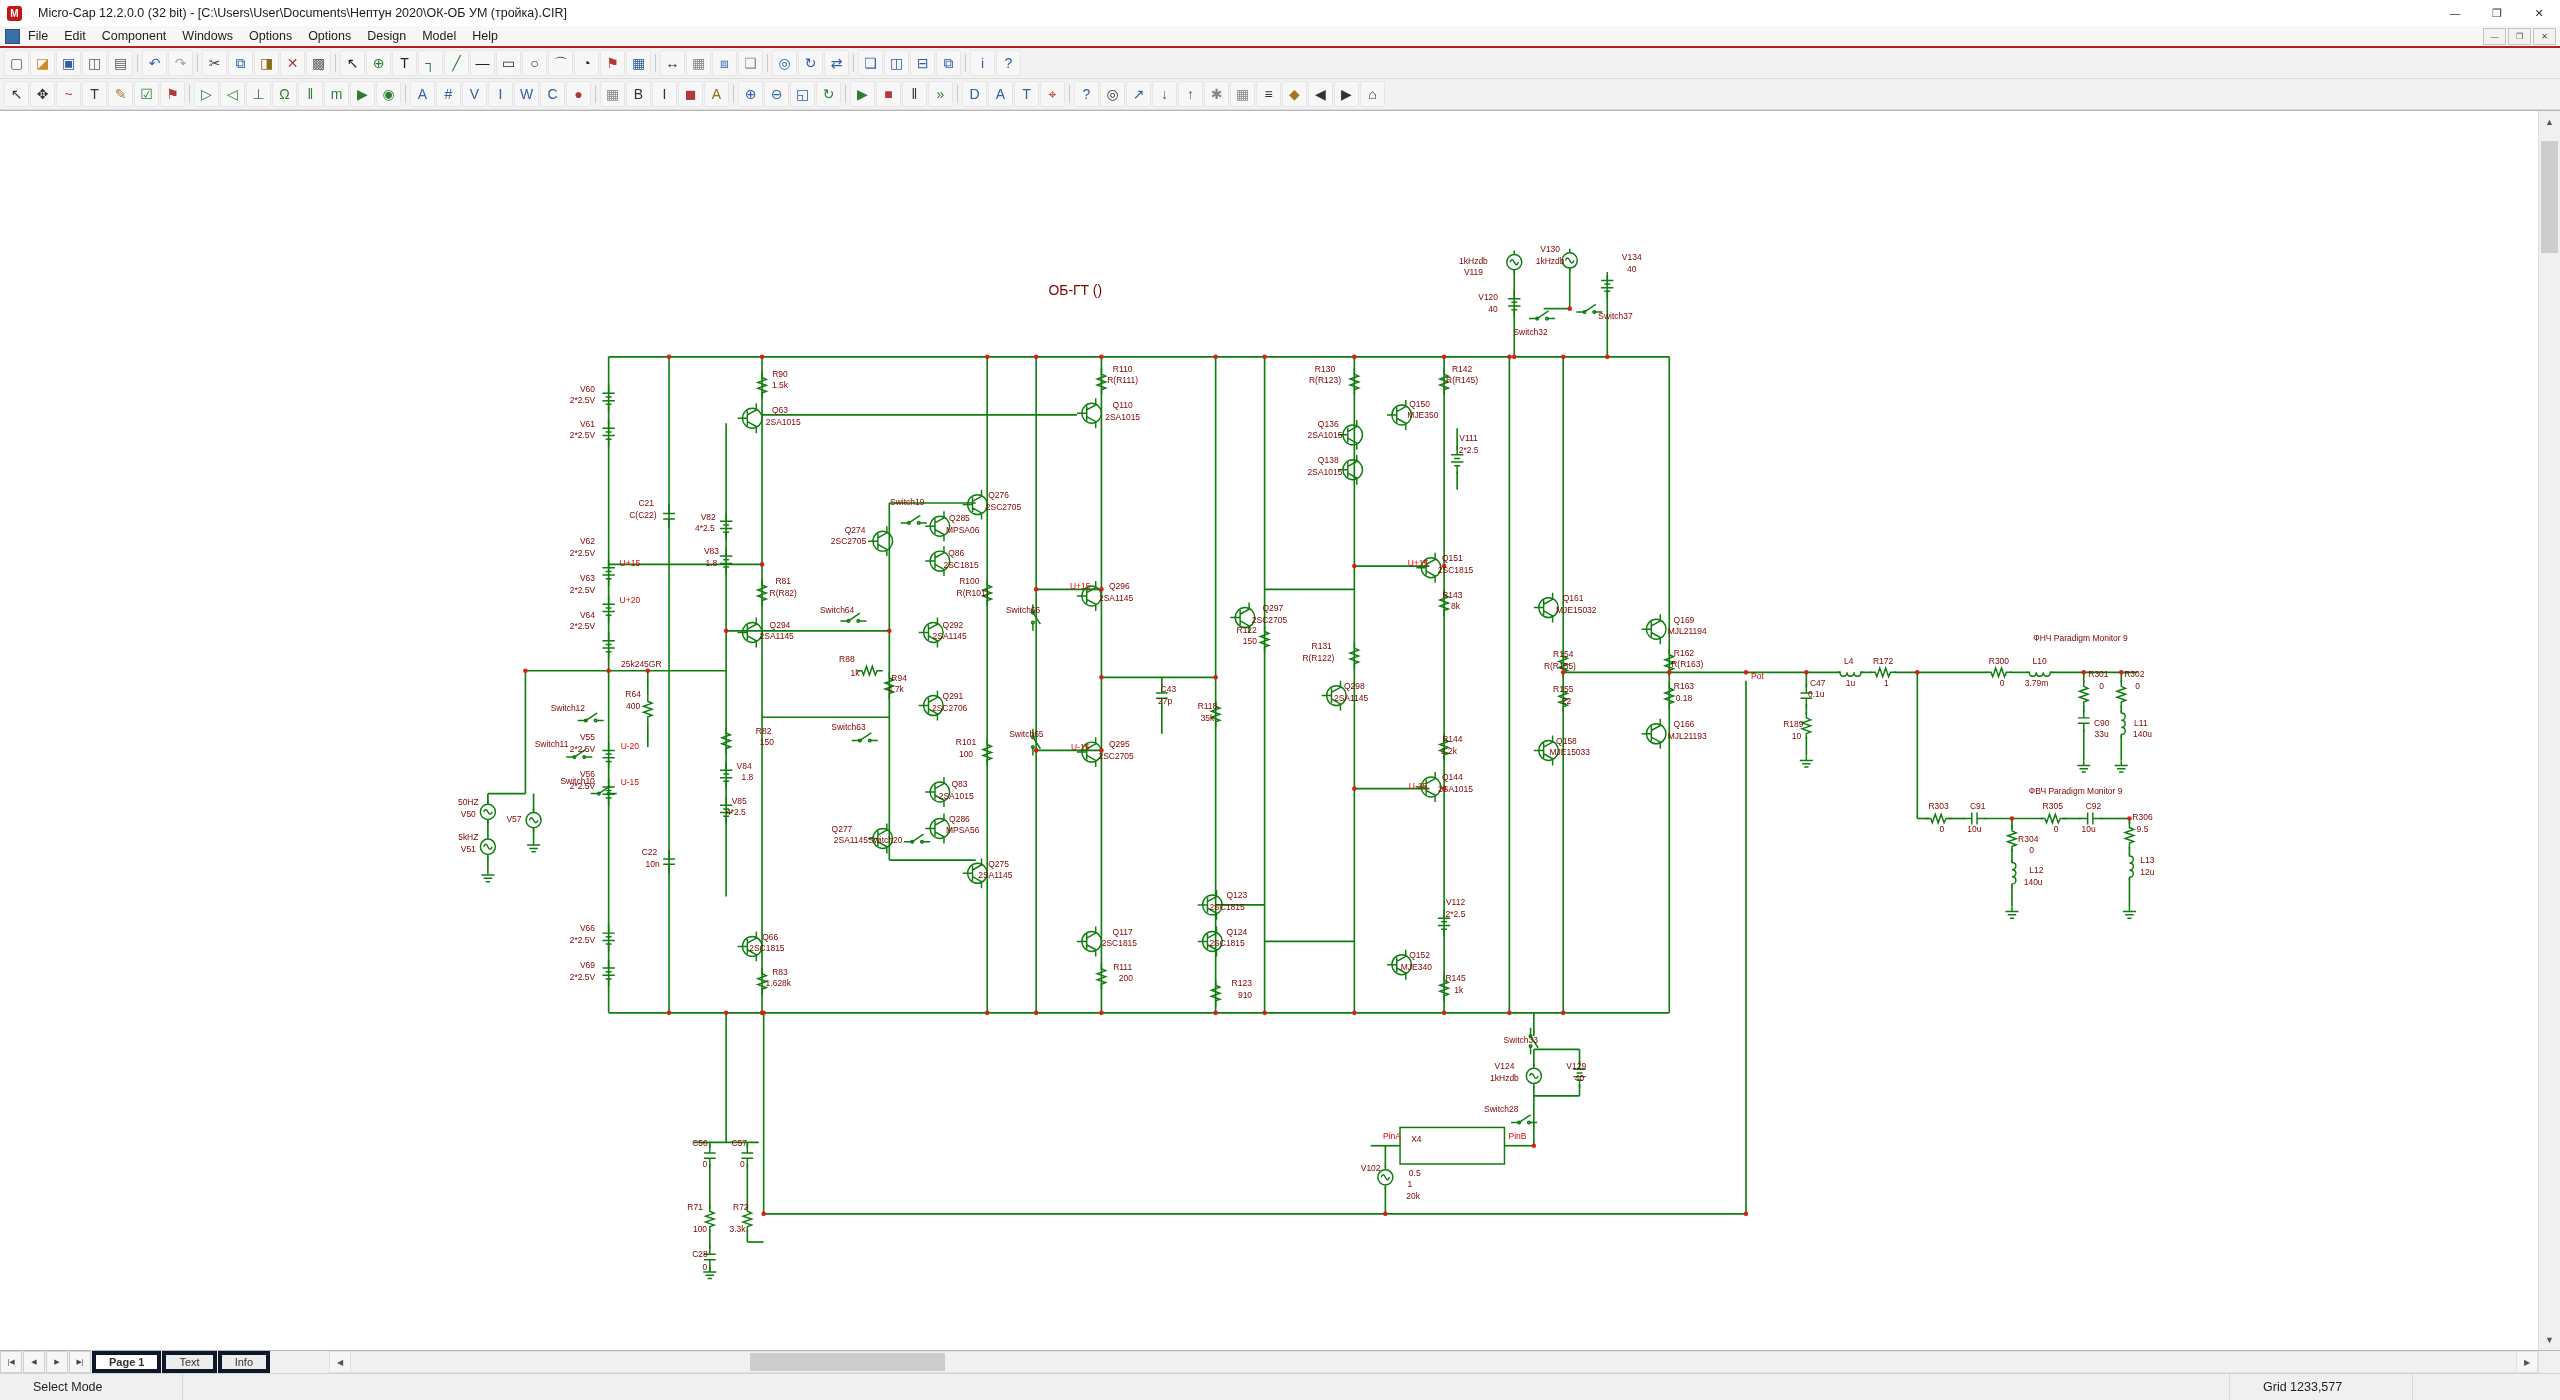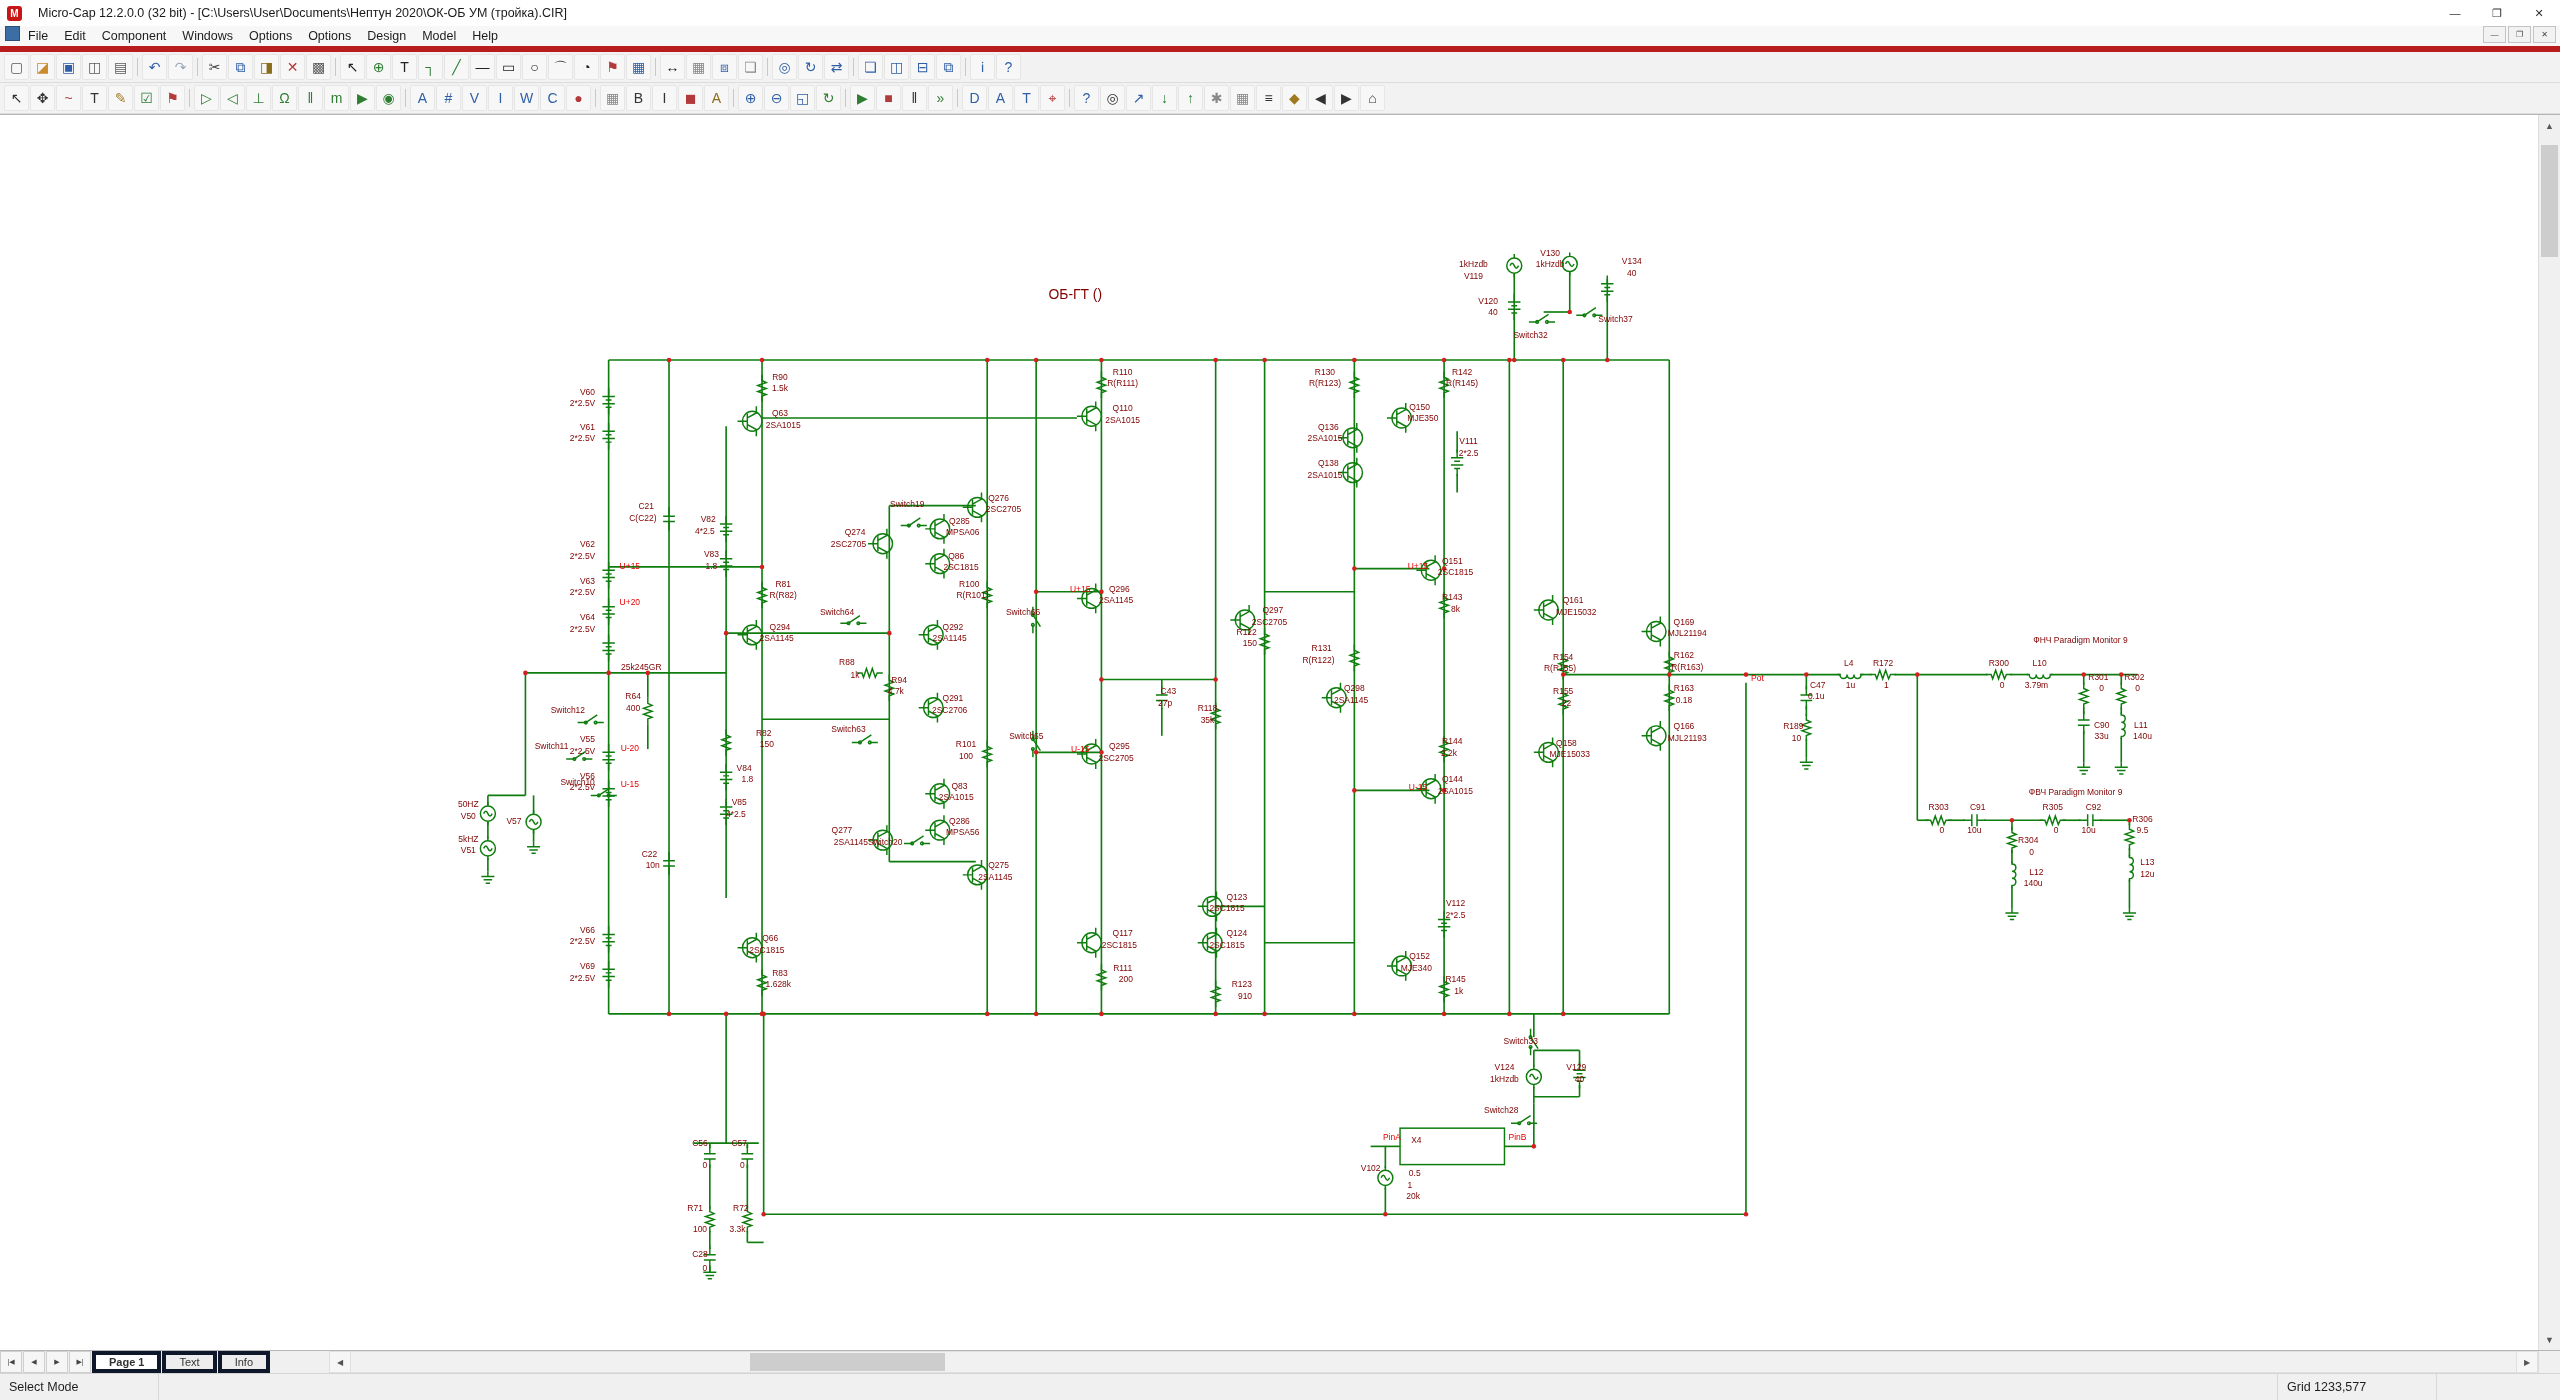--- a/index.html
+++ b/index.html
@@ -10,22 +10,22 @@
   
   .titlebar{height:26px;background:#ffffff;display:flex;align-items:center;flex:0 0 auto;}
   .app-icon{width:15px;height:15px;margin-left:7px;border-radius:3px;background:#c81414;
             color:#fff;font-size:10px;font-weight:bold;display:flex;align-items:center;justify-content:center;}
   .title{font-size:12.5px;color:#1a1a1a;margin-left:16px;white-space:nowrap;text-align:center;}
   .win-controls{margin-left:auto;display:flex;height:100%;}
   .win-btn{width:42px;height:100%;display:flex;align-items:center;justify-content:center;
            font-size:11px;color:#333;}
 
   
-  .menubar{height:20px;background:#f7f7f7;display:flex;align-items:flex-start;font-size:12.5px;
-           border-bottom:6px solid #b91c1c;flex:0 0 auto;}
+  .menubar{height:20px;background:#f7f7f7;display:flex;align-items:center;font-size:12.5px;
+           border-bottom:2px solid #b91c1c;flex:0 0 auto;}
   .doc-icon{width:13px;height:13px;margin-left:5px;background:#3a6ea5;border:1px solid #2b517a;
             color:#fff;font-size:8px;display:flex;align-items:center;justify-content:center;}
   .menu-item{padding:0 8px;height:20px;line-height:20px;color:#1d1d1d;}
   .child-controls{margin-left:auto;display:flex;margin-right:4px;}
   .child-btn{width:21px;height:15px;border:1px solid #c3c3c3;background:#f2f2f2;color:#444;
              font-size:8px;display:flex;align-items:center;justify-content:center;margin-left:2px;}
 
   
   .toolbar{display:flex;align-items:center;background:#f2f2f2;border-bottom:1px solid #dcdcdc;
            padding-left:4px;flex:0 0 auto;}
@@ -68,21 +68,21 @@
 
   
   .filetabs{height:23px;background:#e9e9e9;border-top:1px solid #cfcfcf;display:flex;
             align-items:flex-end;padding-left:2px;flex:0 0 auto;}
   .ftab{height:21px;padding:0 10px;background:#fbfbfb;border:1px solid #b9b9b9;border-bottom:none;
         font-size:11.5px;color:#222;display:flex;align-items:center;}
 
   
   .statusbar{height:26px;background:#f0f0f0;border-top:1px solid #d4d4d4;display:flex;
              align-items:center;font-size:12.5px;color:#1e1e1e;flex:0 0 auto;}
-  .sseg{height:100%;display:flex;align-items:center;padding:0 9px;border-right:1px solid #d8d8d8;}
+  .sseg{height:100%;display:flex;align-items:center;padding:0 9px;border-right:1px solid #d8d8d8;margin-left:24px;}
   .sseg.mode{width:140px;}
   .sseg.area{width:555px;}
   .sseg.fill{flex:1;border-right:1px solid #d8d8d8;}
   .sseg.grid{width:140px;}
   .sseg.tail{width:105px;border-right:none;}
 </style>
 </head>
 <body>
 
 <div class="app">

